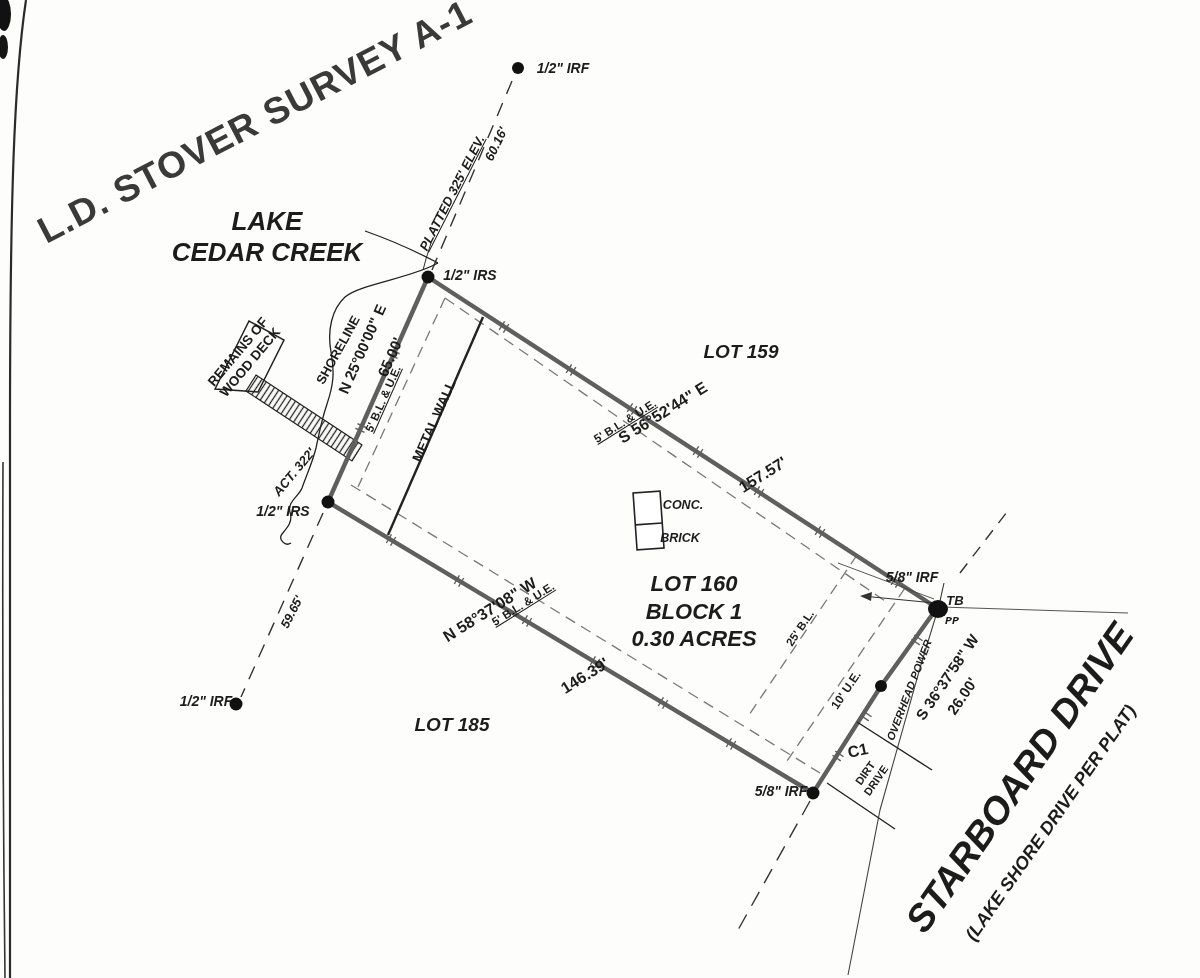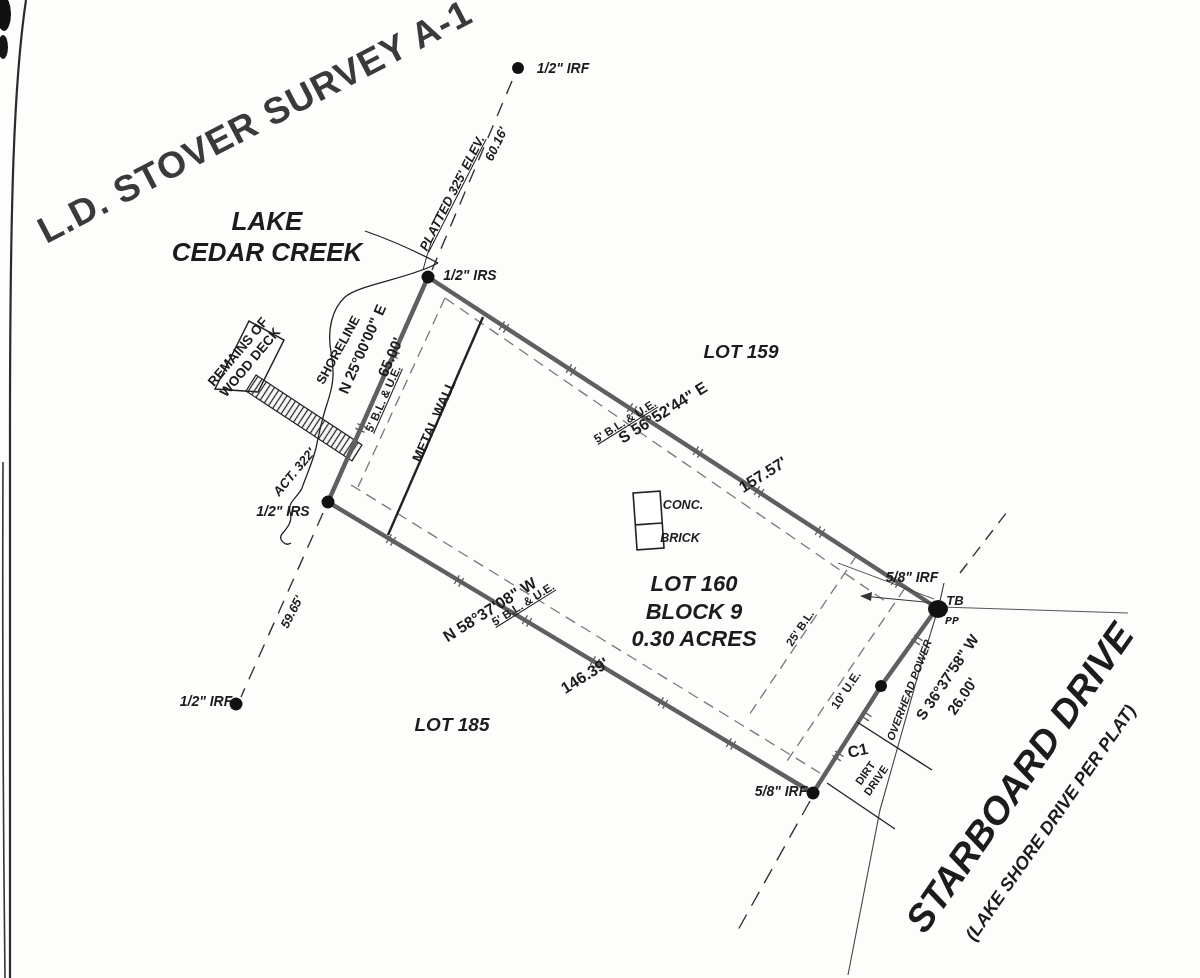--- a/index.html
+++ b/index.html
@@ -162,21 +162,21 @@
 <div class="lbl" style="left:763px;top:475px;font-size:16px;transform:translate(-50%,-50%) rotate(-32deg);">157.57'</div>
 
 <div class="lbl u" style="left:625px;top:421px;font-size:11.5px;transform:translate(-50%,-50%) rotate(-32deg);">5' B.L. &amp; U.E.</div>
 
 <div class="lbl it" style="left:683px;top:505px;font-size:12.5px;transform:translate(-50%,-50%);">CONC.</div>
 
 <div class="lbl it" style="left:680px;top:538px;font-size:12.5px;transform:translate(-50%,-50%);">BRICK</div>
 
 <div class="lbl it ctr" style="left:694px;top:603px;font-size:22px;line-height:1.25;transform:translate(-50%,-50%);margin-top:8px;">
   <span>LOT 160</span>
-  <span>BLOCK 9</span>
+  <span>BLOCK 1</span>
   <span>0.30 ACRES</span>
 </div>
 
 <div class="lbl" style="left:800px;top:628px;font-size:11.5px;transform:translate(-50%,-50%) rotate(-56deg);">25' B.L.</div>
 
 <div class="lbl" style="left:490px;top:610px;font-size:16px;transform:translate(-50%,-50%) rotate(-32deg);">N 58°37'08" W</div>
 
 <div class="lbl" style="left:585px;top:676px;font-size:16px;transform:translate(-50%,-50%) rotate(-32deg);">146.39'</div>
 
 <div class="lbl u" style="left:523px;top:604px;font-size:11.5px;transform:translate(-50%,-50%) rotate(-32deg);">5' B.L. &amp; U.E.</div>

